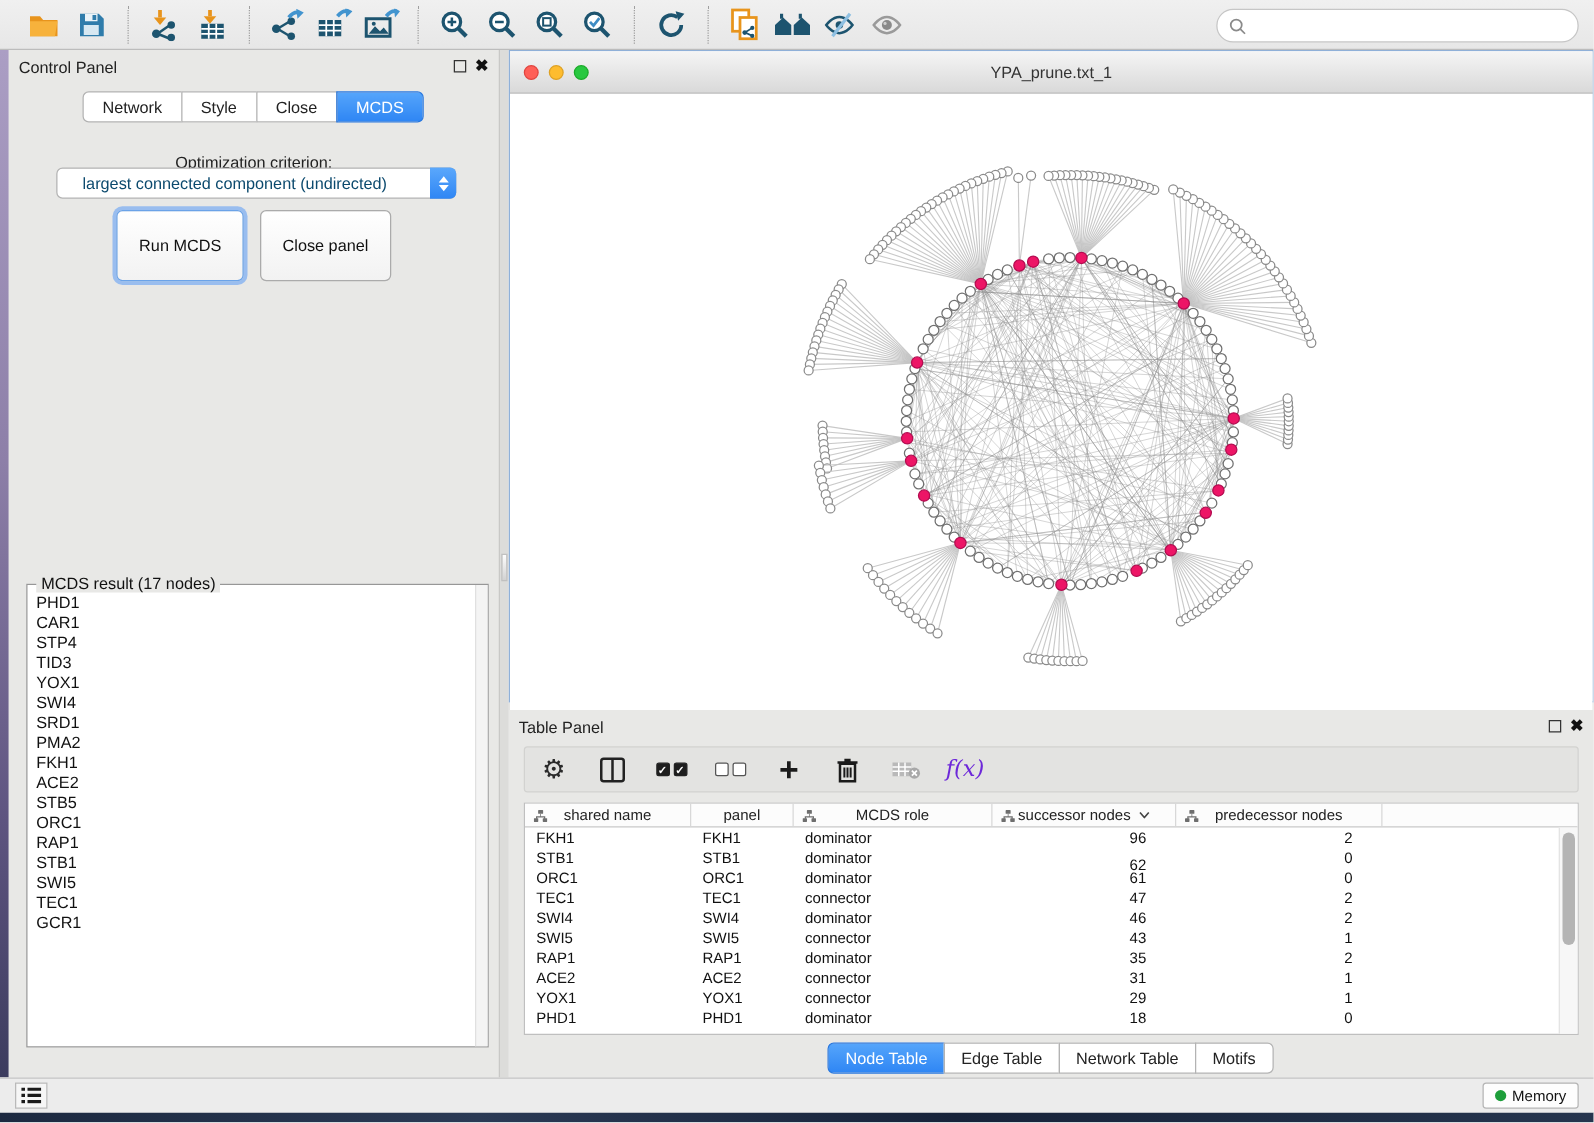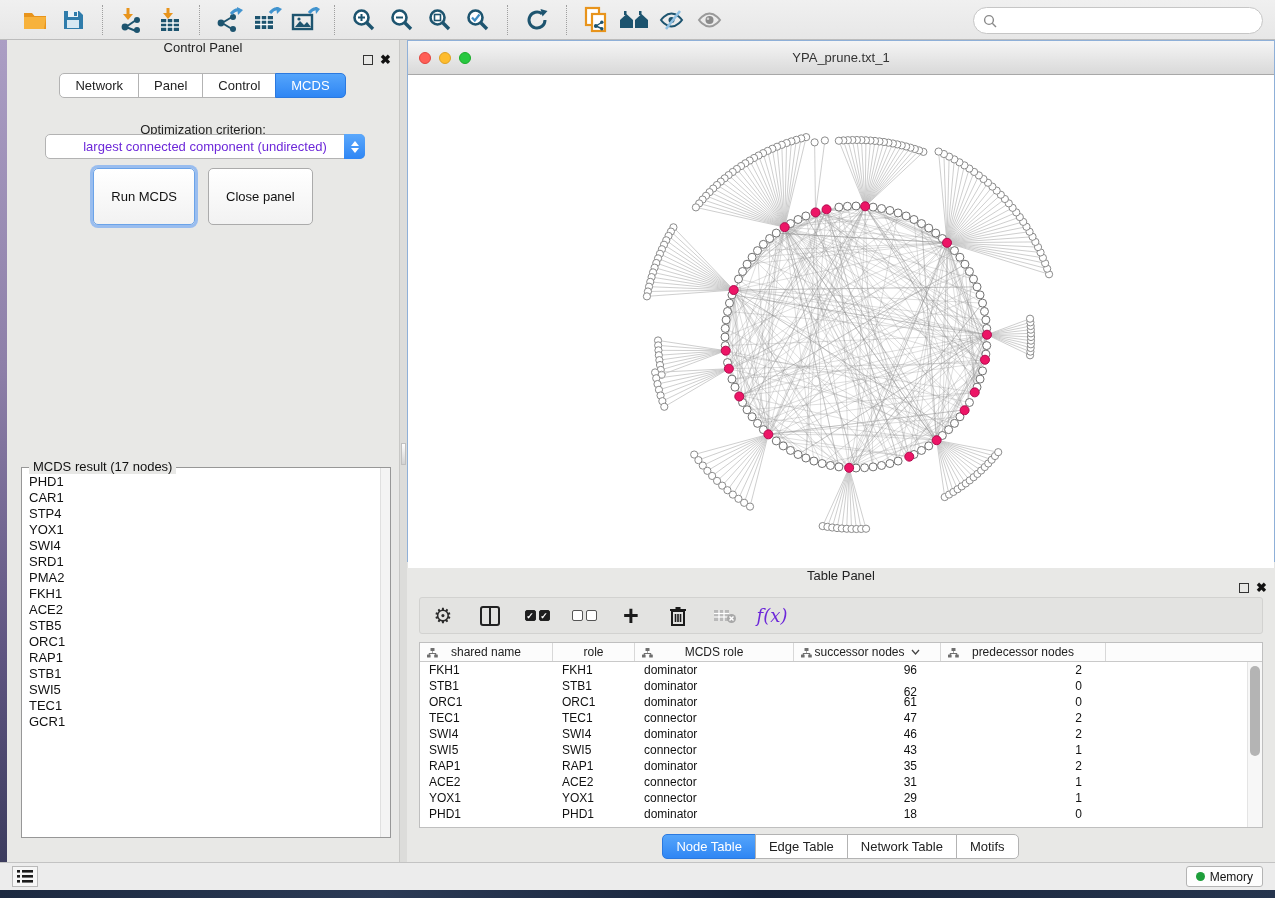--- a/index.html
+++ b/index.html
@@ -14,33 +14,33 @@
   .ticon svg { display:block; }
   .searchwrap { position:absolute; left:973px; top:7px; width:290px; height:27px; background:#fff; border:1px solid #c6c6c6; border-radius:14px; display:flex; align-items:center; padding:0 9px; }
   .searchwrap input { border:none; outline:none; flex:1; font-size:13px; font-family:"Liberation Sans",sans-serif; background:transparent; margin-left:6px; }
 
   
   .wall-left { position:absolute; left:0; top:40px; width:7px; height:822px; background:linear-gradient(#ab9ec4,#8d7fa8 40%,#5e5480 75%,#3c3c5e); }
   .wall-bottom { position:absolute; left:0; top:890px; width:1275px; height:8px; background:linear-gradient(90deg,#1c2940,#2b3a55 30%,#17233a 60%,#26354e); }
 
   
   .control { position:absolute; left:7px; top:40px; width:393px; height:822px; background:#e8e8e6; border-right:1px solid #c8c8c6; }
-  .panel-head { height:26px; display:flex; align-items:center; padding:0 8px;flex-direction:column; }
+  .panel-head { height:26px; display:flex; align-items:center; padding:0 8px; }
   .panel-title { font-size:13px; color:#222; }
   .panel-btns { margin-left:auto; display:flex; align-items:center; gap:7px; }
   .float-btn { width:10px; height:10px; border:1.5px solid #333; background:transparent; }
   .close-btn { font-size:13px; font-weight:bold; color:#111; line-height:10px; }
   .seg-row { display:flex; justify-content:center; margin-top:7px;text-align:center; }
   .seg { padding:4px 15px; font-size:13px; background:#fff; border:1px solid #b3b3b3; margin-left:-1px; color:#222; }
   .seg:first-child { border-radius:5px 0 0 5px; }
   .seg:last-child { border-radius:0 5px 5px 0; }
   .seg-active { background:linear-gradient(#55a5fb,#2f86f4); border-color:#2b79df; color:#fff; }
   .opt-label { text-align:center; margin-top:24px; font-size:13px; }
   .dropdown { position:absolute; left:38px; top:94px; width:320px; height:25px; background:#fff; border:1px solid #b3b3b3; border-radius:5px; display:flex; align-items:center; }
-  .dropdown .dd-text { flex:1; text-align:center; font-size:13px; color:#6d28d9; padding-left:20px; }
+  .dropdown .dd-text { flex:1; font-size:13px; color:#0c4a6e; padding-left:20px; }
   .dd-stepper { width:21px; height:25px; margin-right:-1px; border-radius:0 5px 5px 0; background:linear-gradient(#5ba8fc,#2f86f4); display:flex; flex-direction:column; align-items:center; justify-content:center; gap:2px; }
   .dd-up { width:0; height:0; border-left:4px solid transparent; border-right:4px solid transparent; border-bottom:5px solid #fff; }
   .dd-down { width:0; height:0; border-left:4px solid transparent; border-right:4px solid transparent; border-top:5px solid #fff; }
   .btn-row { position:absolute; left:0; top:128px; width:100%; display:flex; justify-content:center; gap:13px; }
   .mac-btn { background:linear-gradient(#ffffff,#f2f2f2); border:1px solid #ababab; border-radius:5px; padding:20px 17px; font-size:13px; color:#111; }
   .focus-ring { box-shadow:0 0 0 3px rgba(100,160,245,.6); border-color:#6ba3e8; }
   .groupbox { position:absolute; left:14px; top:427px; width:370px; height:371px; border:1px solid #979797; background:#fff; }
   .groupbox-title { position:absolute; left:7px; top:-9px; background:#e8e8e6; padding:0 4px; font-size:13px; color:#111; }
   .mcds-list { position:absolute; left:0; top:3px; right:10px; bottom:0; overflow:hidden; padding:3px 0 0 7px; }
   .mcds-item { font-size:13px; line-height:16px; color:#111; }
@@ -295,42 +295,43 @@
   <div class="control">
     <div class="panel-head">
       <span class="panel-title">Control Panel</span>
       <span class="panel-btns">
         <span class="float-btn"></span>
         <span class="close-btn">✖</span>
       </span>
     </div>
     <div class="seg-row">
         <div class="seg">Network</div>
-        <div class="seg">Panel</div>
-        <div class="seg">Control</div>
+        <div class="seg">Style</div>
+        <div class="seg">Close</div>
         <div class="seg seg-active">MCDS</div>
       </div>
     <div class="opt-label">Optimization criterion:</div>
     <div class="dropdown">
       <span class="dd-text">largest connected component (undirected)</span>
       <span class="dd-stepper">
           <span class="dd-up"></span>
           <span class="dd-down"></span>
         </span>
     </div>
     <div class="btn-row">
       <button class="mac-btn focus-ring">Run MCDS</button>
       <button class="mac-btn">Close panel</button>
     </div>
     <div class="groupbox">
       <span class="groupbox-title">MCDS result (17 nodes)</span>
       <div class="mcds-list">
           <div class="mcds-item">PHD1</div>
           <div class="mcds-item">CAR1</div>
           <div class="mcds-item">STP4</div>
+          <div class="mcds-item">TID3</div>
           <div class="mcds-item">YOX1</div>
           <div class="mcds-item">SWI4</div>
           <div class="mcds-item">SRD1</div>
           <div class="mcds-item">PMA2</div>
           <div class="mcds-item">FKH1</div>
           <div class="mcds-item">ACE2</div>
           <div class="mcds-item">STB5</div>
           <div class="mcds-item">ORC1</div>
           <div class="mcds-item">RAP1</div>
           <div class="mcds-item">STB1</div>
@@ -1131,21 +1132,21 @@
                 <g fill="#6e6e6e">
                   <rect x="3.5" y="0" width="4" height="3" rx="0.5"></rect>
                   <rect x="0" y="6.5" width="3.6" height="3" rx="0.5"></rect>
                   <rect x="7.2" y="6.5" width="3.6" height="3" rx="0.5"></rect>
                   <path d="M5.2 3v2H1.8v2h1v-1h5.4v1h1V5H5.8V3z"></path>
                 </g>
               </svg></span>
             <span>shared name</span>
           </div>
           <div class="th" style="width: 82px;">
-            <span>role</span>
+            <span>panel</span>
           </div>
           <div class="th" style="width: 159px;">
             <span class="treeicon"><svg width="11" height="10" viewBox="0 0 11 10">
                 <g fill="#6e6e6e">
                   <rect x="3.5" y="0" width="4" height="3" rx="0.5"></rect>
                   <rect x="0" y="6.5" width="3.6" height="3" rx="0.5"></rect>
                   <rect x="7.2" y="6.5" width="3.6" height="3" rx="0.5"></rect>
                   <path d="M5.2 3v2H1.8v2h1v-1h5.4v1h1V5H5.8V3z"></path>
                 </g>
               </svg></span>

